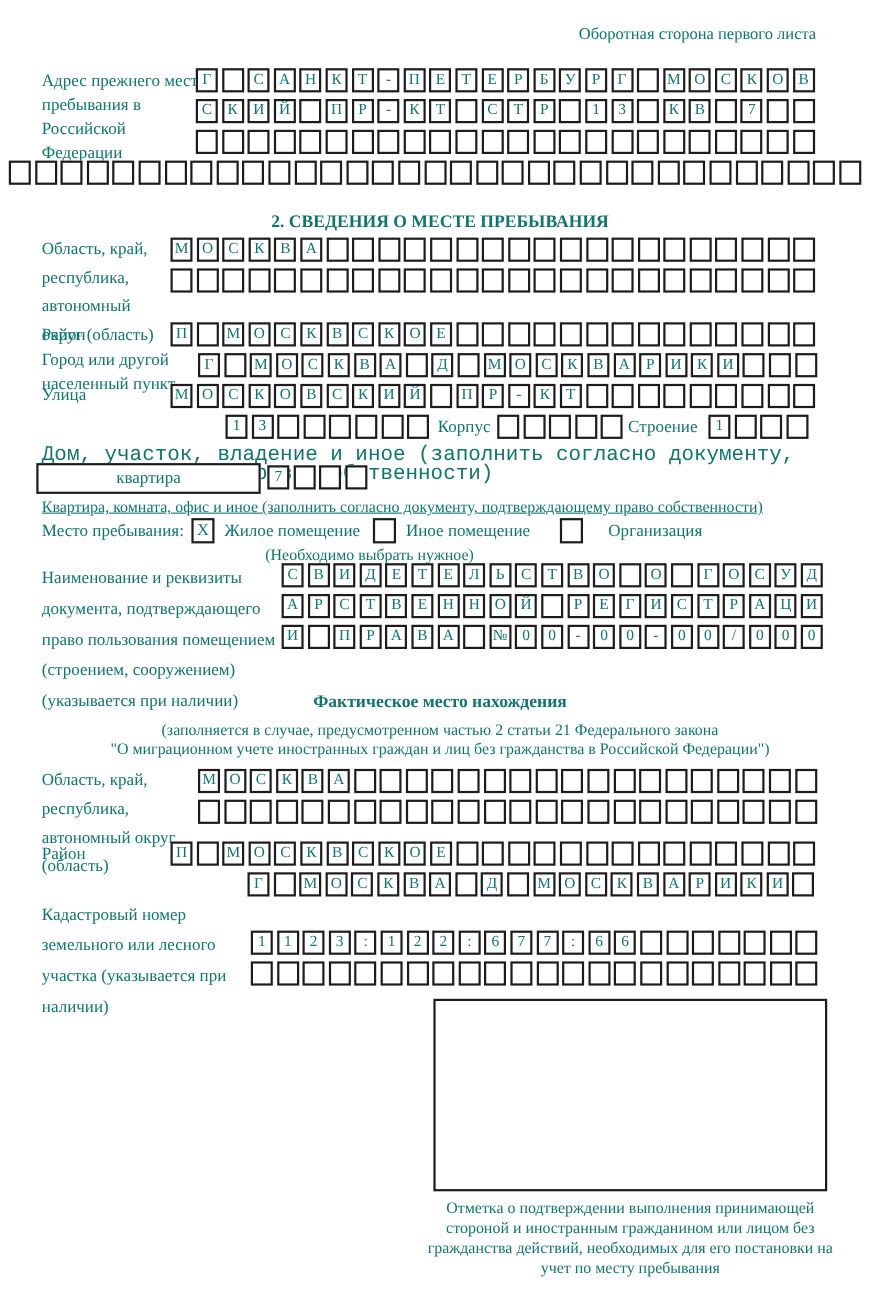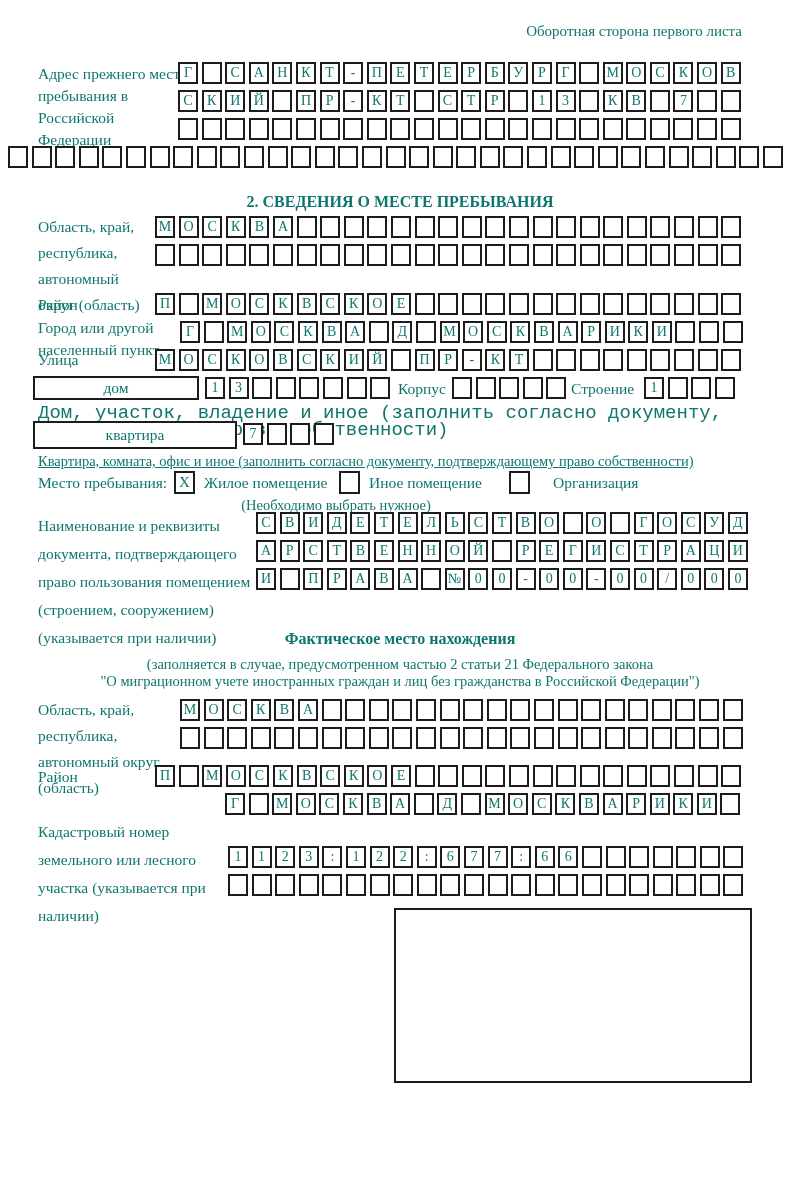--- a/index.html
+++ b/index.html
@@ -281,21 +281,20 @@
       <span class="cell"></span>
       <span class="cell"></span>
       <span class="cell"></span>
       <span class="cell"></span>
       <span class="cell"></span>
       <span class="cell"></span>
       <span class="cell"></span>
       <span class="cell"></span>
     </div>
 
-  <div class="abs wbox" style="left:33px;top:376px;width:166px;height:24px;">дом</div>
   <div class="abs cells" style="left:205px;top:377px;">
       <span class="cell">1</span>
       <span class="cell">3</span>
       <span class="cell"></span>
       <span class="cell"></span>
       <span class="cell"></span>
       <span class="cell"></span>
       <span class="cell"></span>
       <span class="cell"></span>
     </div>
@@ -561,14 +560,15 @@
       <span class="cell"></span>
       <span class="cell"></span>
       <span class="cell"></span>
       <span class="cell"></span>
       <span class="cell"></span>
       <span class="cell"></span>
       <span class="cell"></span>
     </div>
 
   <div class="abs stamp" style="left:394px;top:908px;width:358px;height:175px;"></div>
+  <div class="abs note" style="left:385px;top:1090px;width:376px;text-align:center;font-size:14.5px;line-height:18px;">Отметка о подтверждении выполнения принимающей стороной и иностранным гражданином или лицом без гражданства действий, необходимых для его постановки на учет по месту пребывания</div>
 
 </div>
 
 </body></html>

